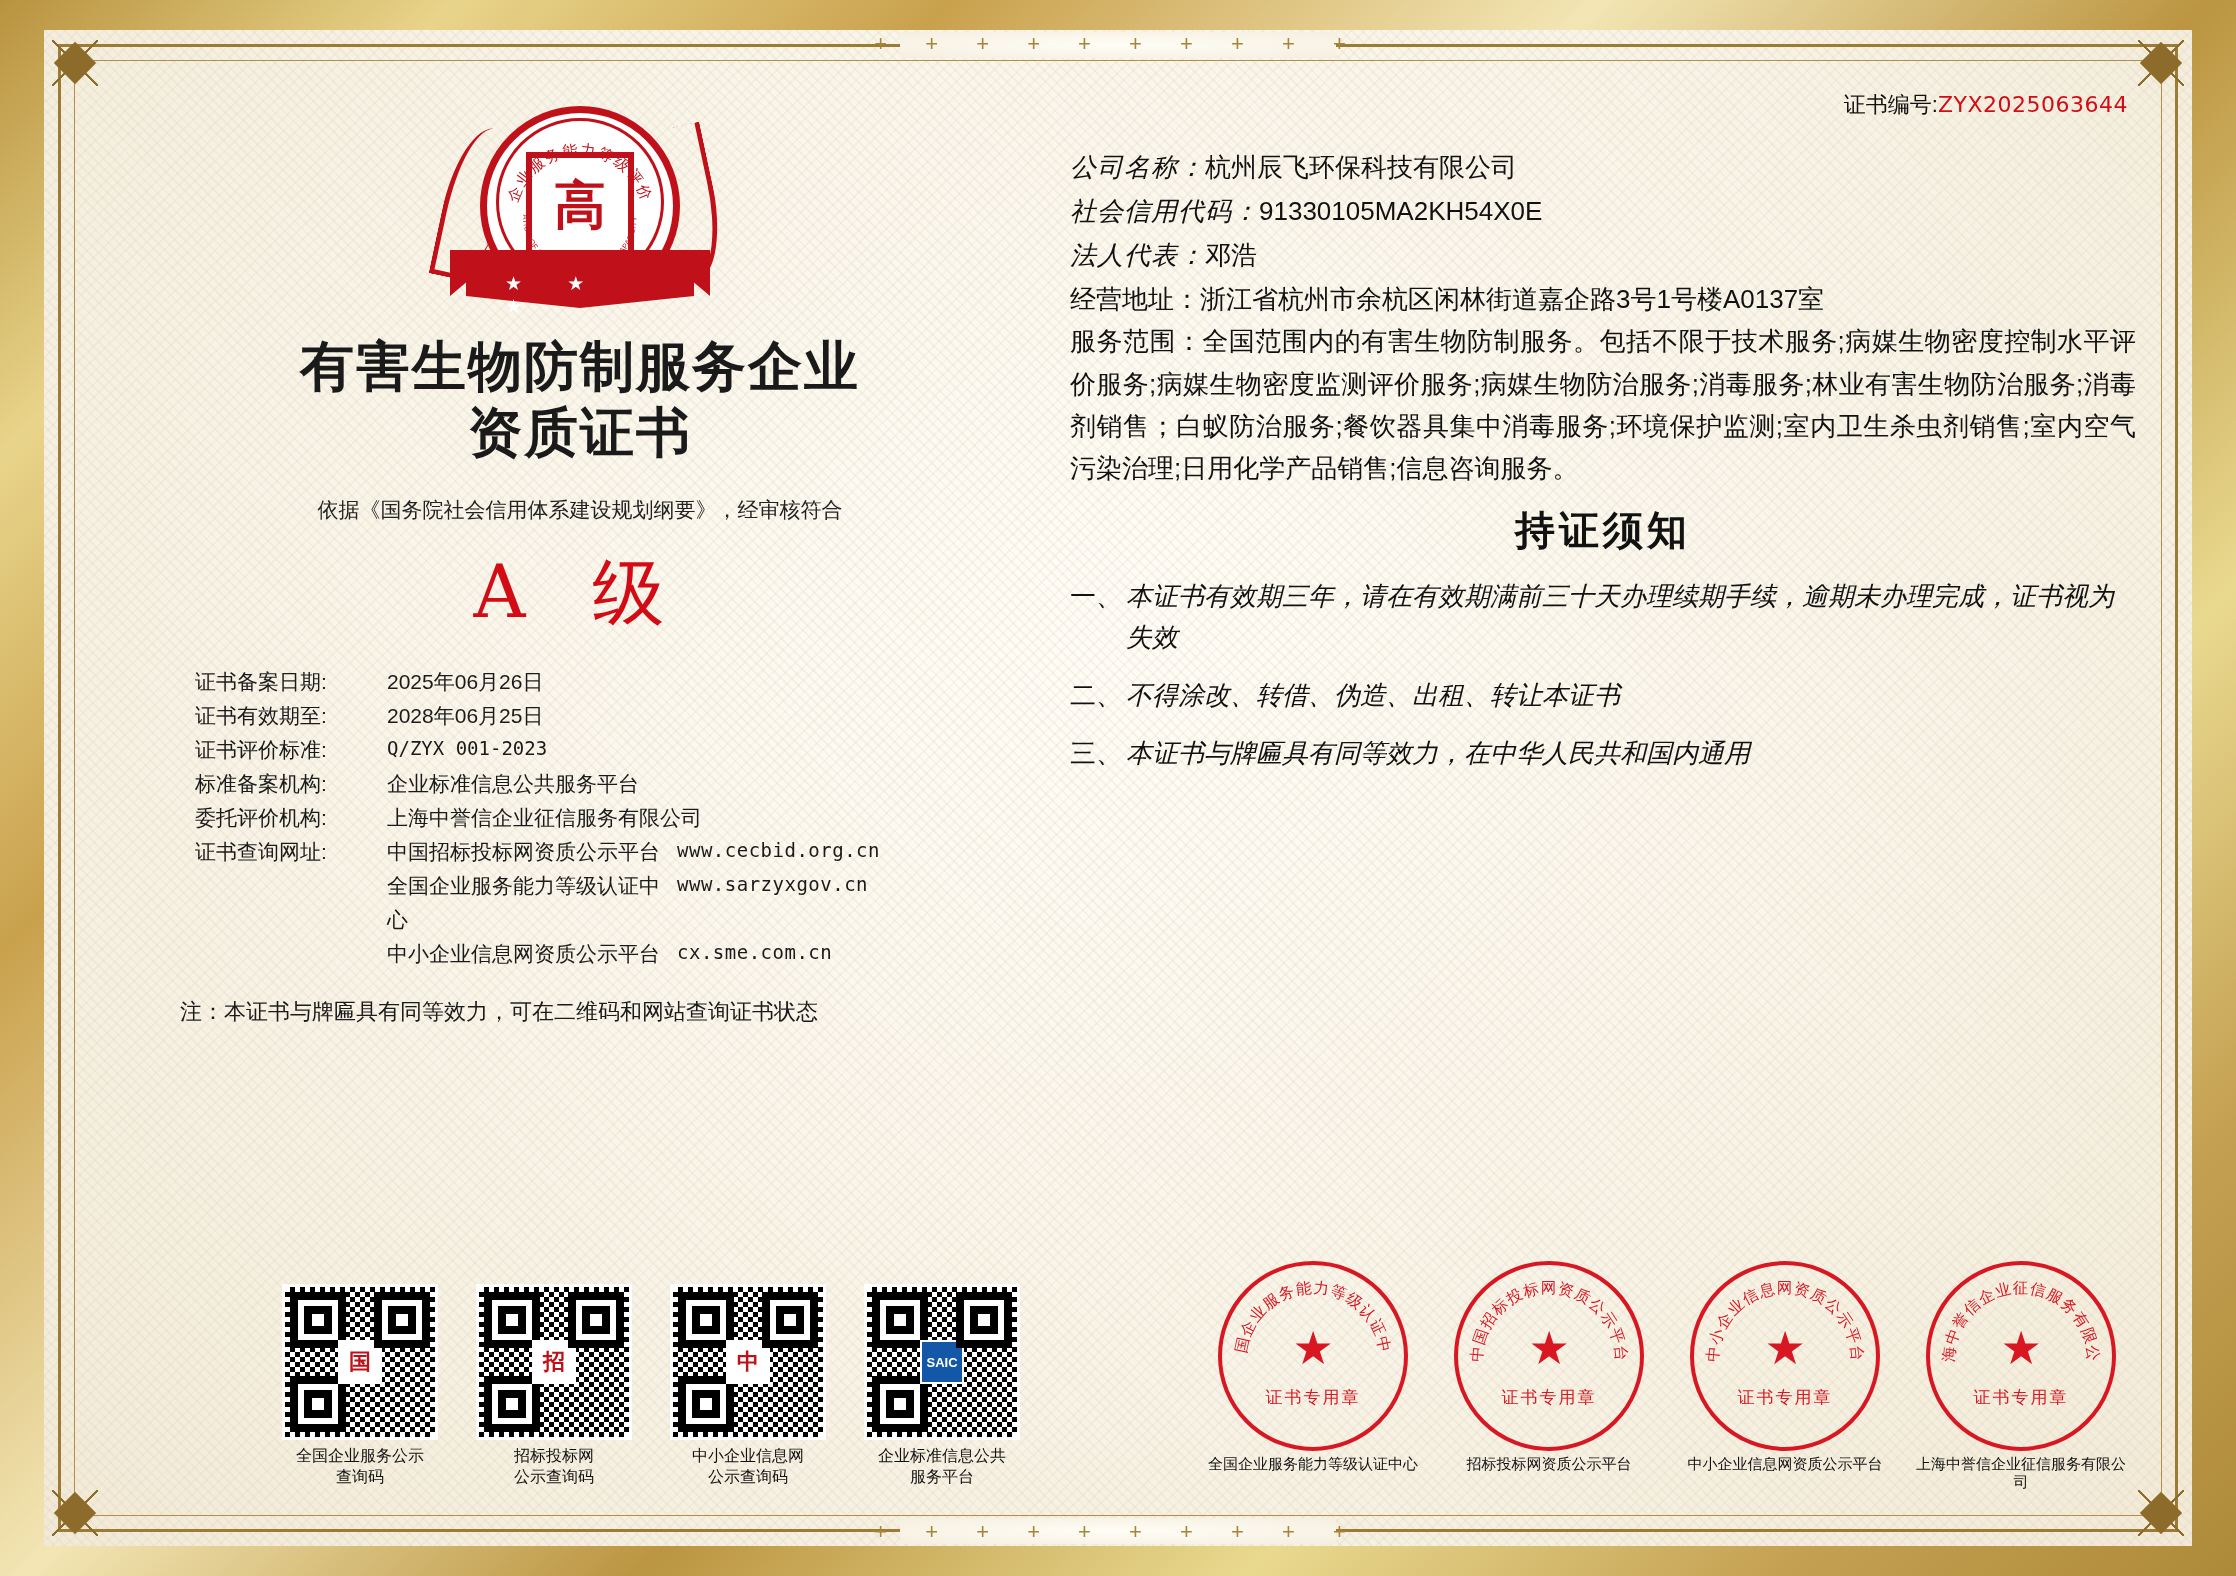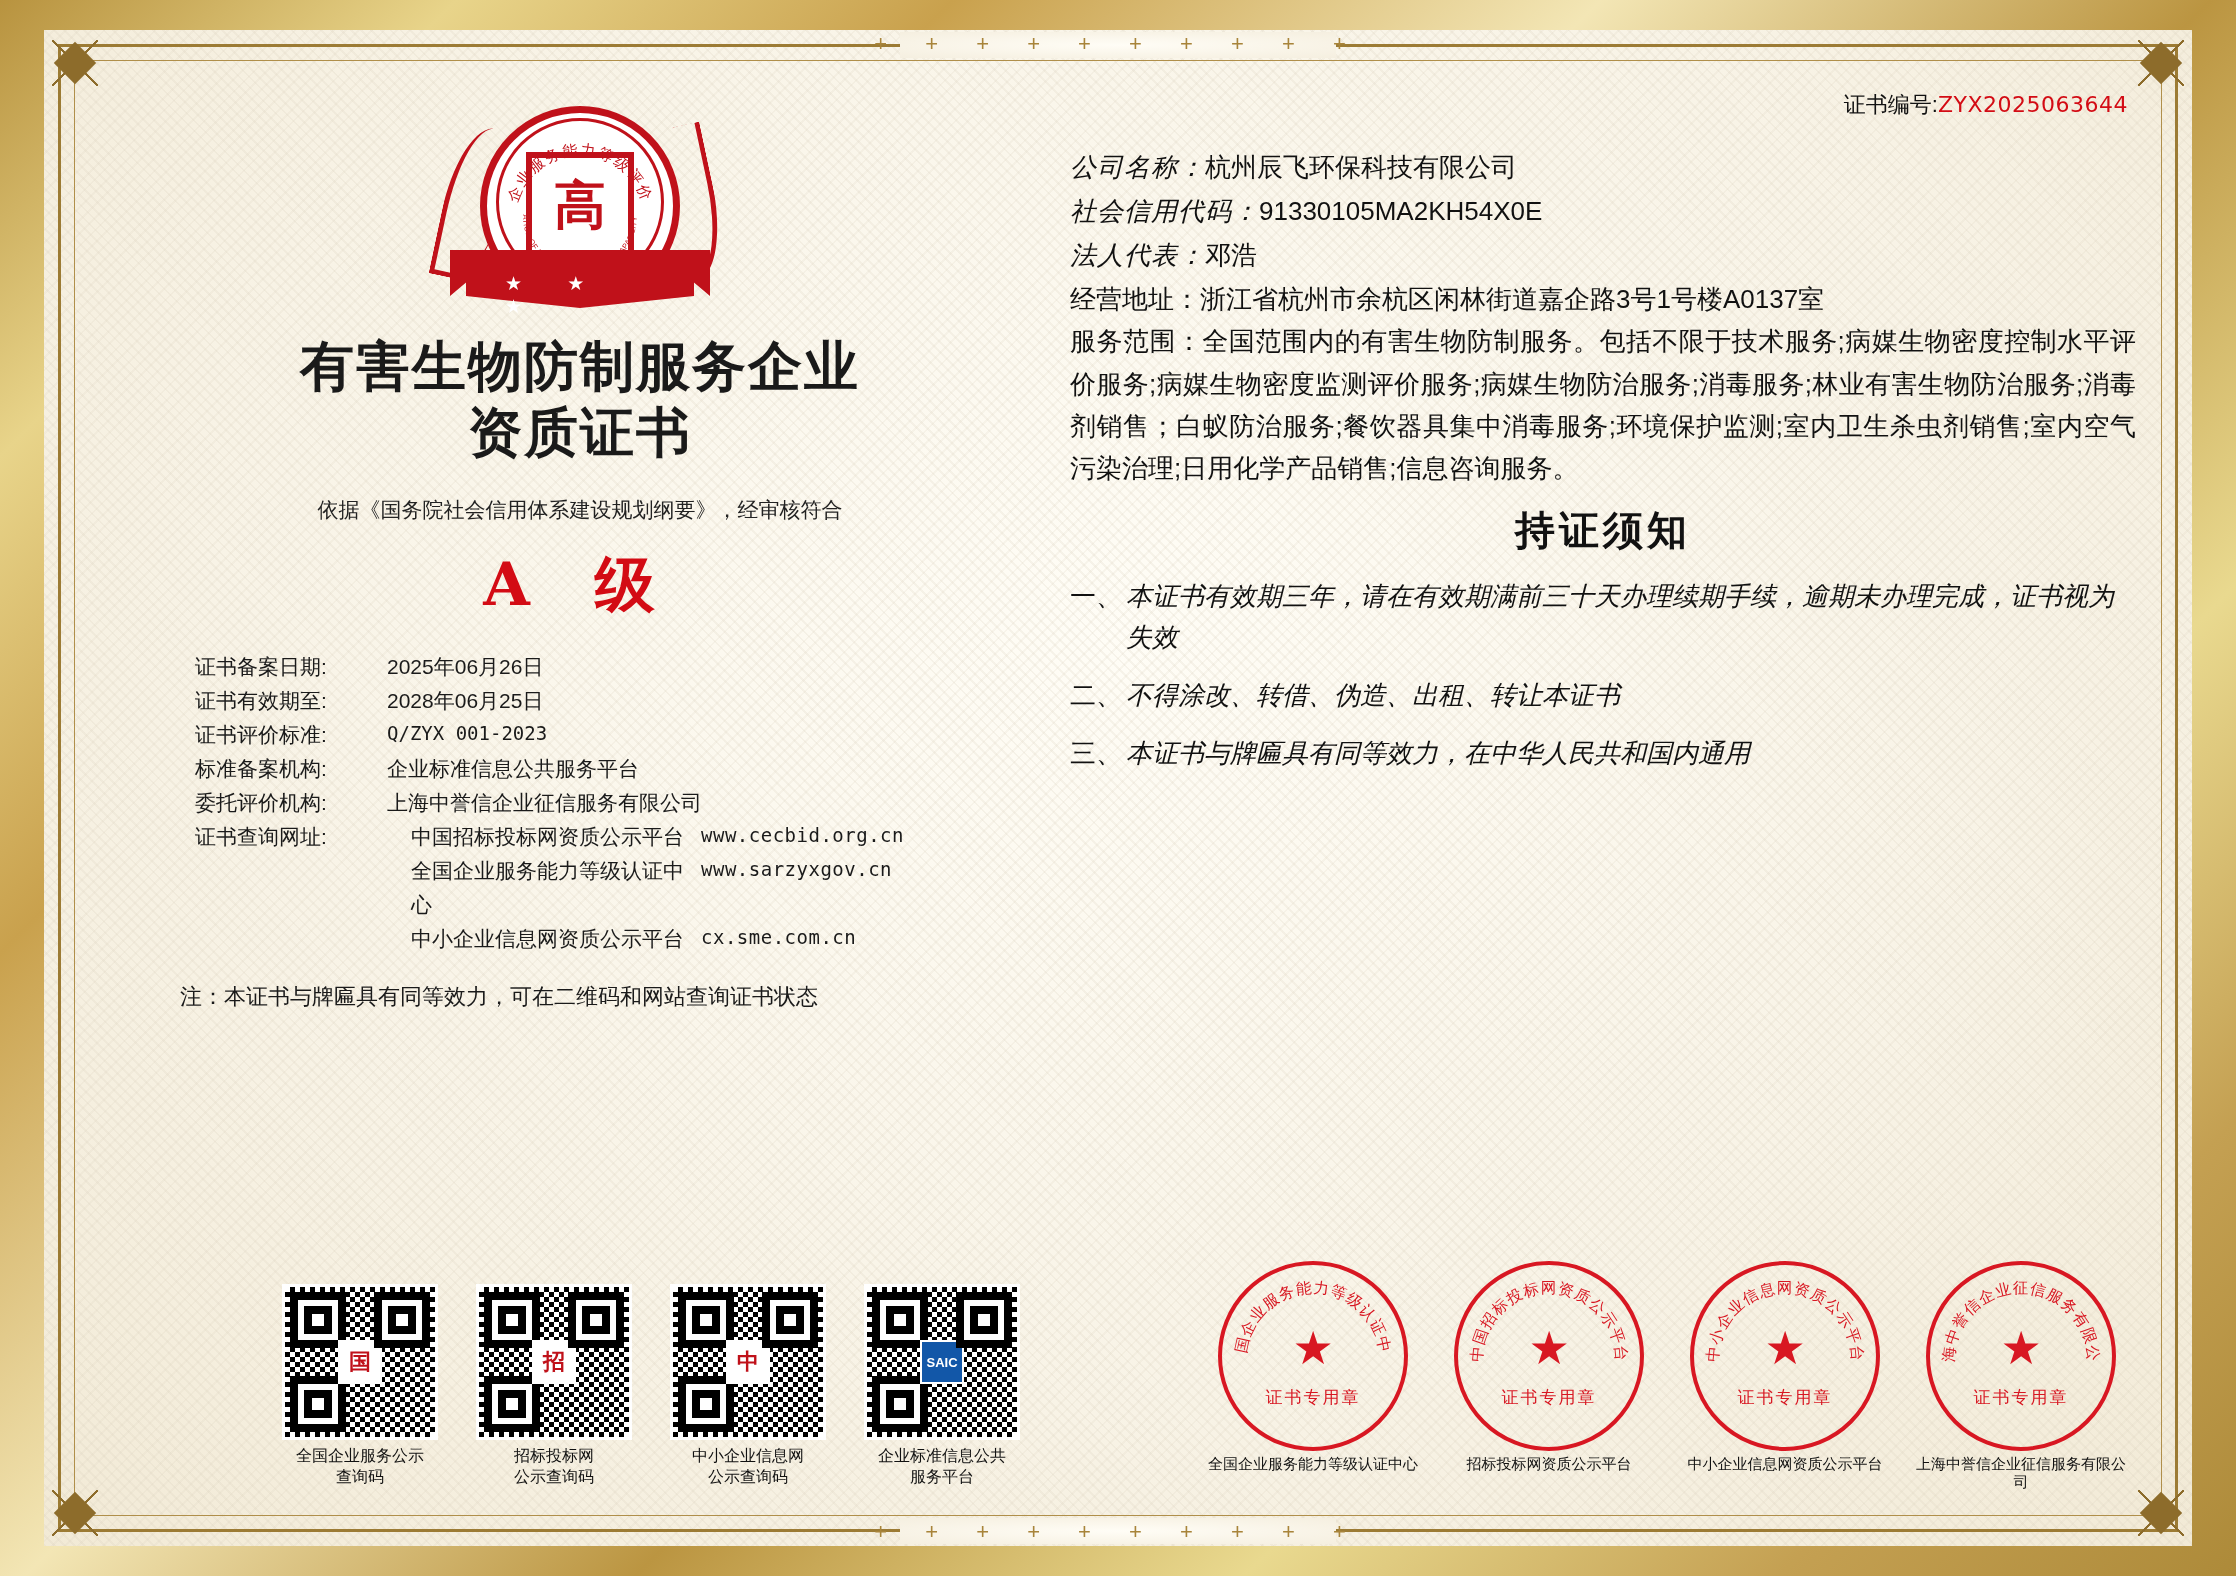--- a/index.html
+++ b/index.html
@@ -126,29 +126,29 @@
     font-size:54px;line-height:1.22;font-weight:bold;color:#1a1a1a;
     letter-spacing:2px;
     font-family:"DejaVu Sans","Liberation Sans",sans-serif;
   }
   .basis{
     margin:28px auto 0;text-align:center;color:#222;
     font-size:21px;line-height:1.5;max-width:700px;
   }
   .grade{
     text-align:center;margin:20px 0 24px;
-    color:#d30b14;font-size:60px;font-weight:bold;letter-spacing:22px;
+    color:#d30b14;font-size:72px;font-weight:normal;letter-spacing:22px;
     font-family:"DejaVu Serif","Liberation Serif",serif;
   }
   .meta{margin-left:25px;}
   .meta-row{display:flex;font-size:21px;line-height:1.62;color:#1a1a1a;}
   .meta-row .k{width:192px;flex:none;letter-spacing:0px;}
   .meta-row .v{flex:1;}
   .meta-row .v.mono{font-family:"DejaVu Sans Mono","Liberation Mono",monospace;font-size:19px;}
-  .url-block{display:flex;font-size:21px;line-height:1.62;color:#1a1a1a;gap:24px;}
+  .url-block{display:flex;font-size:21px;line-height:1.62;color:#1a1a1a;}
   .url-block .k{width:192px;flex:none;}
   .url-block .list{flex:1;}
   .url-line{display:flex;}
   .url-line .name{width:290px;flex:none;}
   .url-line .addr{font-family:"DejaVu Sans Mono","Liberation Mono",monospace;font-size:19px;letter-spacing:.5px;}
 
   .note{
     margin:26px 0 0 10px;font-size:22px;color:#1a1a1a;
   }
 

